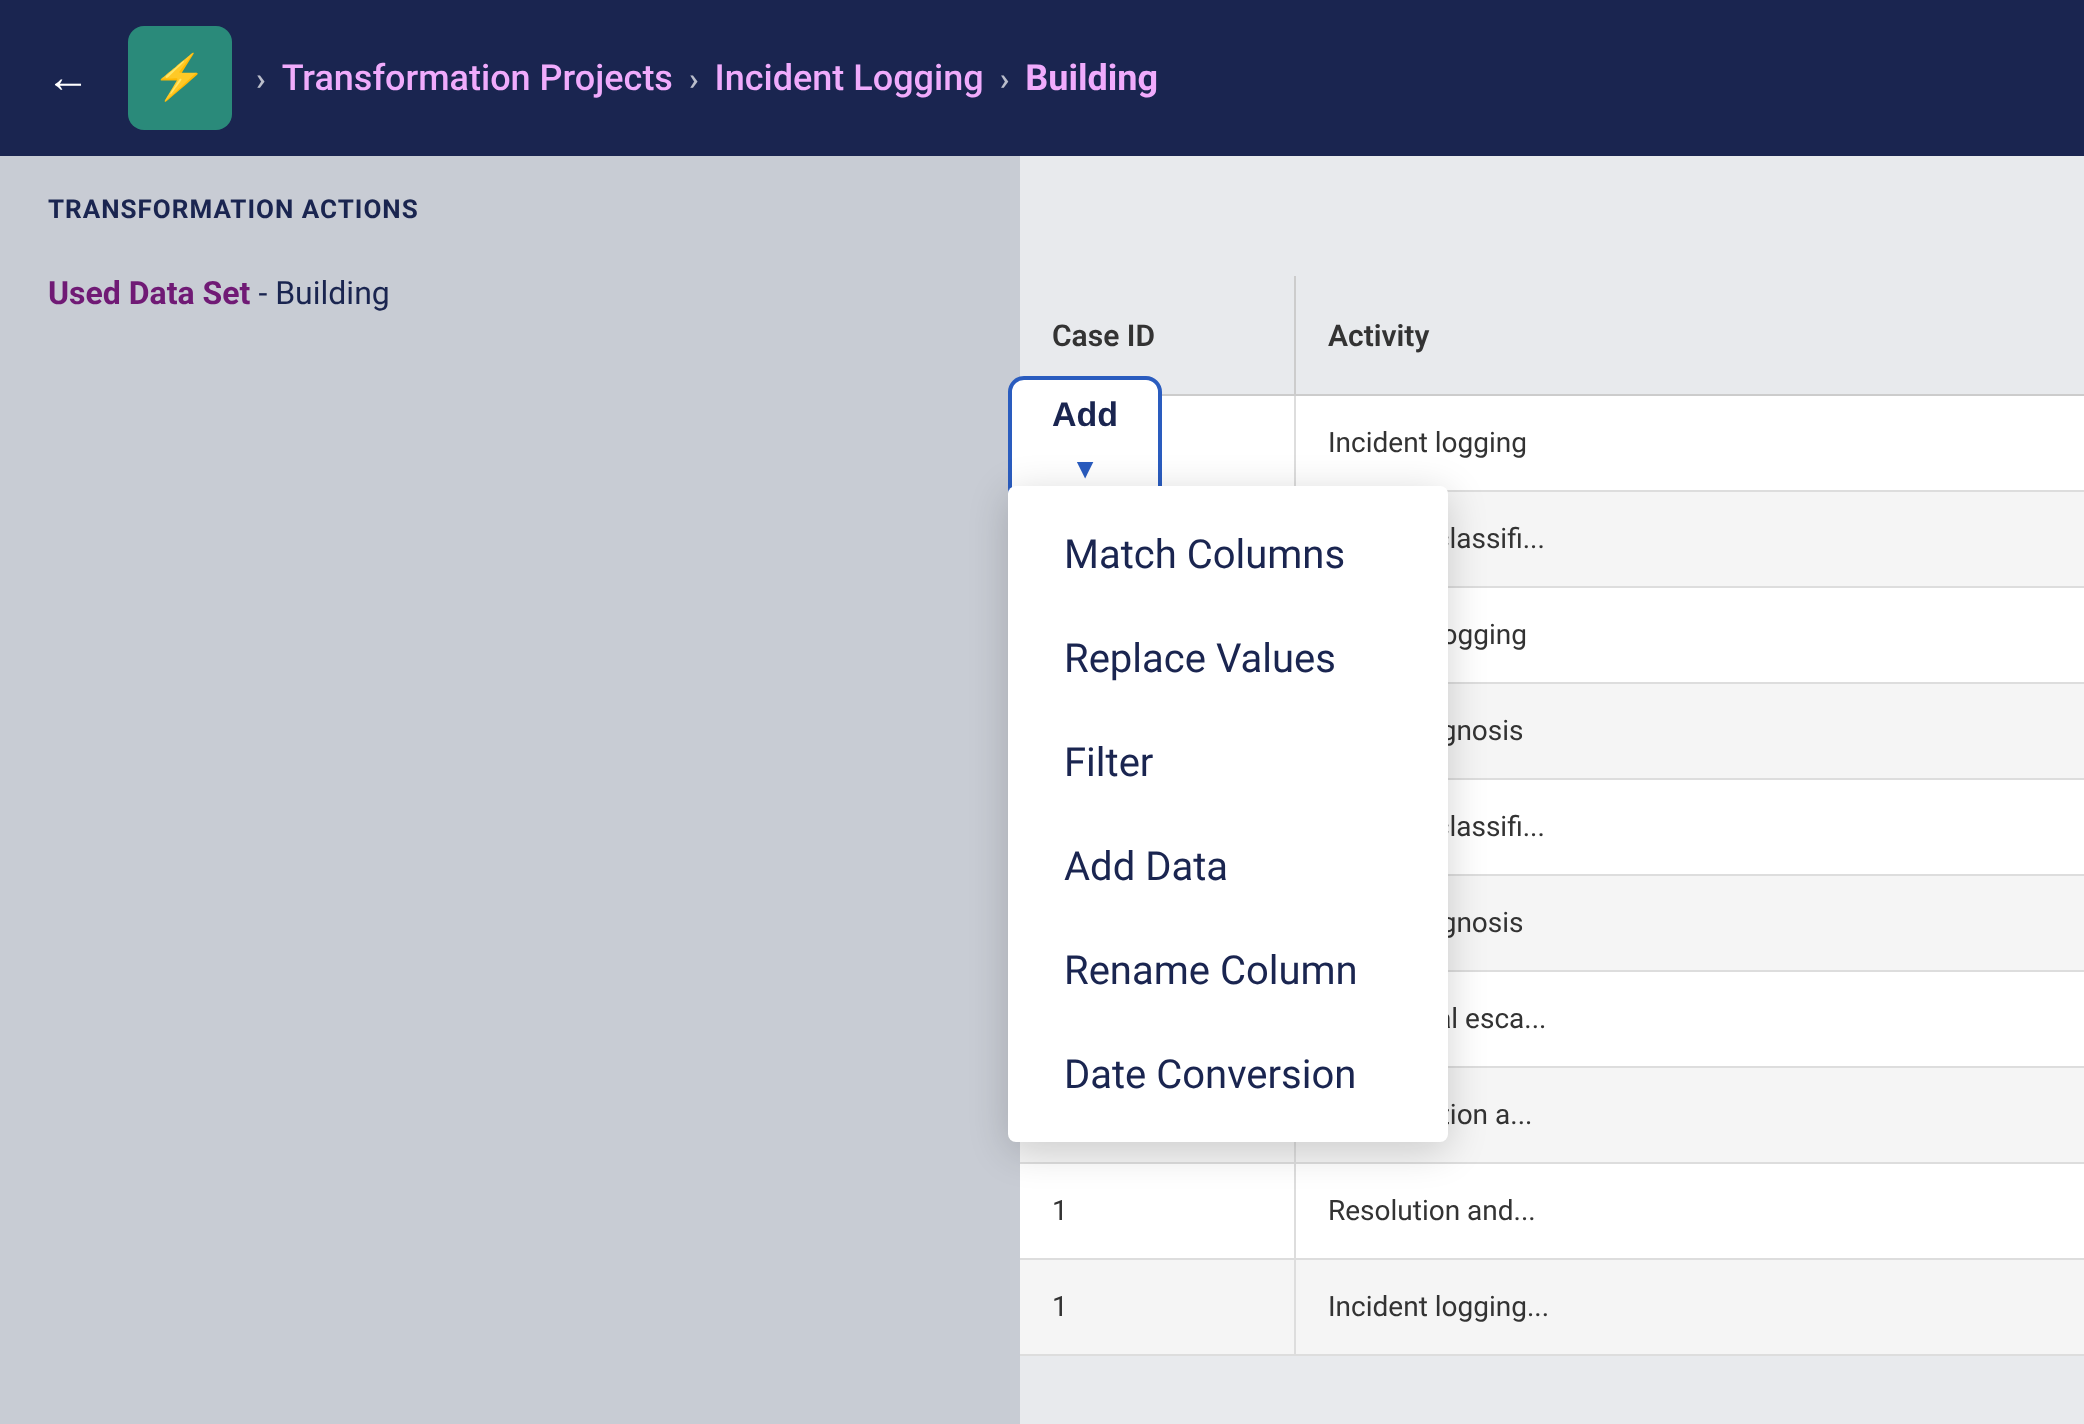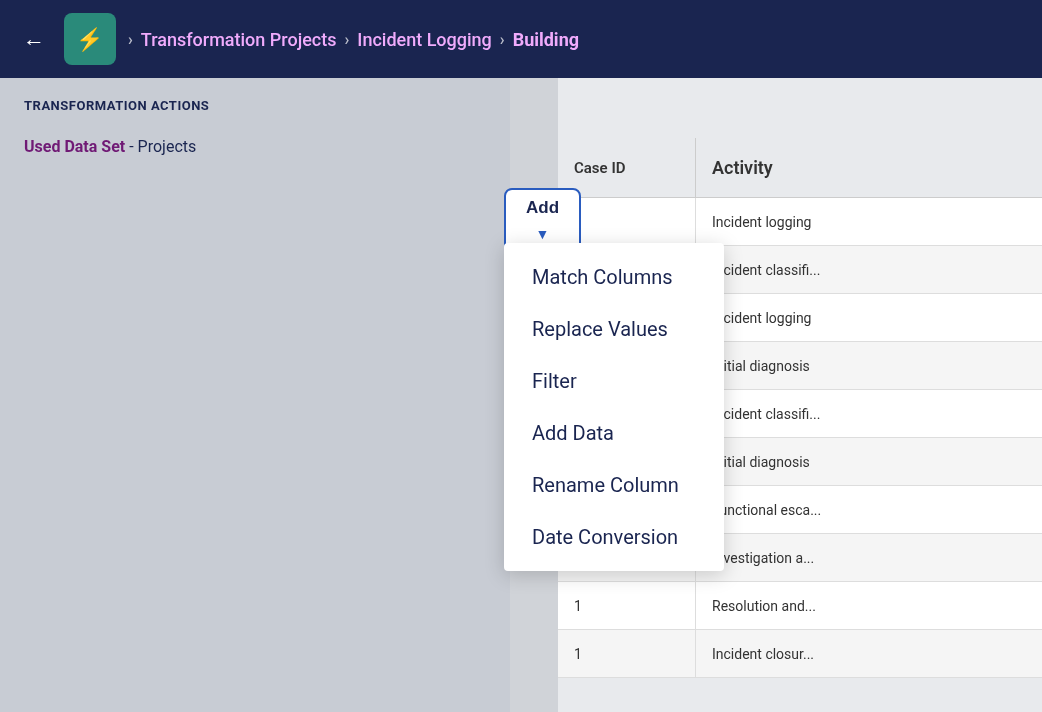--- a/index.html
+++ b/index.html
@@ -62,21 +62,20 @@
     }
     .breadcrumb-item.last {
       font-weight: 700;
     }
 
     
     .main {
       display: flex;
       height: calc(712px - 78px);
       position: relative;
-      gap: 48px;
     }
 
     
     .sidebar {
       background: #c8ccd4;
       width: 510px;
       padding: 20px 24px;
       flex-shrink: 0;
     }
     .sidebar-title {
@@ -124,21 +123,21 @@
       font-weight: 600;
       color: #333;
       border-right: 1px solid #ccc;
       height: 100%;
       display: flex;
       align-items: center;
     }
     .col-activity {
       flex: 1;
       padding: 0 16px;
-      font-size: 18px;
+      font-size: 15px;
       font-weight: 600;
       color: #333;
       height: 100%;
       display: flex;
       align-items: center;
     }
 
     .table-rows {
       overflow-y: auto;
     }
@@ -237,21 +236,21 @@
     <span class="breadcrumb-item last">Building</span>
   </div>
 </div>
 
 <div class="main">
 
   <div class="sidebar">
     <div class="sidebar-title">TRANSFORMATION ACTIONS</div>
     <div class="used-dataset">
       <span class="label">Used Data Set</span>
-      <span class="value">- Projects</span>
+      <span class="value">- Building</span>
     </div>
   </div>
 
   <div class="table-area">
 
     <div class="table-header" style="margin-top: 60px;">
       <div class="col-caseid">Case ID</div>
       <div class="col-activity">Activity</div>
     </div>
 
@@ -287,21 +286,21 @@
         <div class="table-row">
           <div class="cell-caseid">1</div>
           <div class="cell-activity">Investigation a...</div>
         </div>
         <div class="table-row">
           <div class="cell-caseid">1</div>
           <div class="cell-activity">Resolution and...</div>
         </div>
         <div class="table-row">
           <div class="cell-caseid">1</div>
-          <div class="cell-activity">Incident closur...</div>
+          <div class="cell-activity">Incident logging...</div>
         </div>
       </div>
   </div>
 
   <div class="dropdown-wrapper">
 
     <div style="margin-bottom: 4px;">
       <button class="add-button">
         <span>Add</span>
         <span class="arrow">▼</span>

